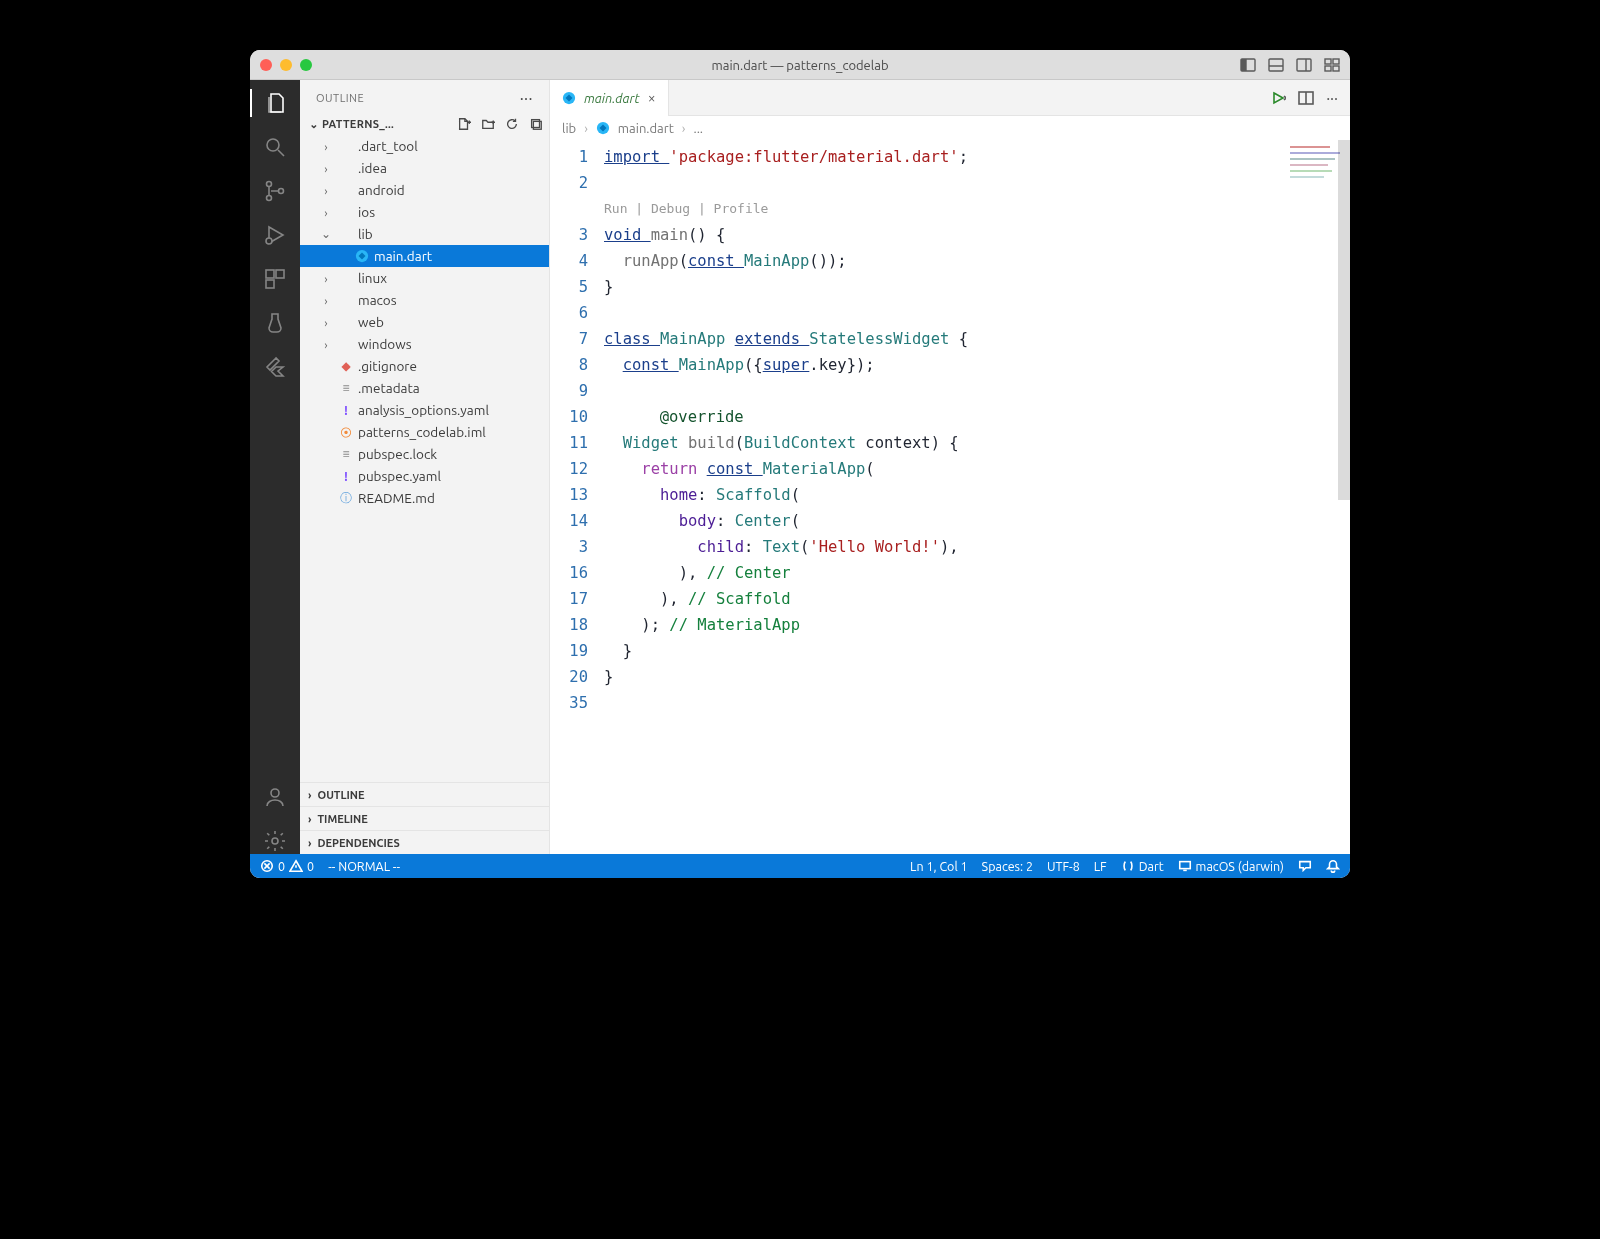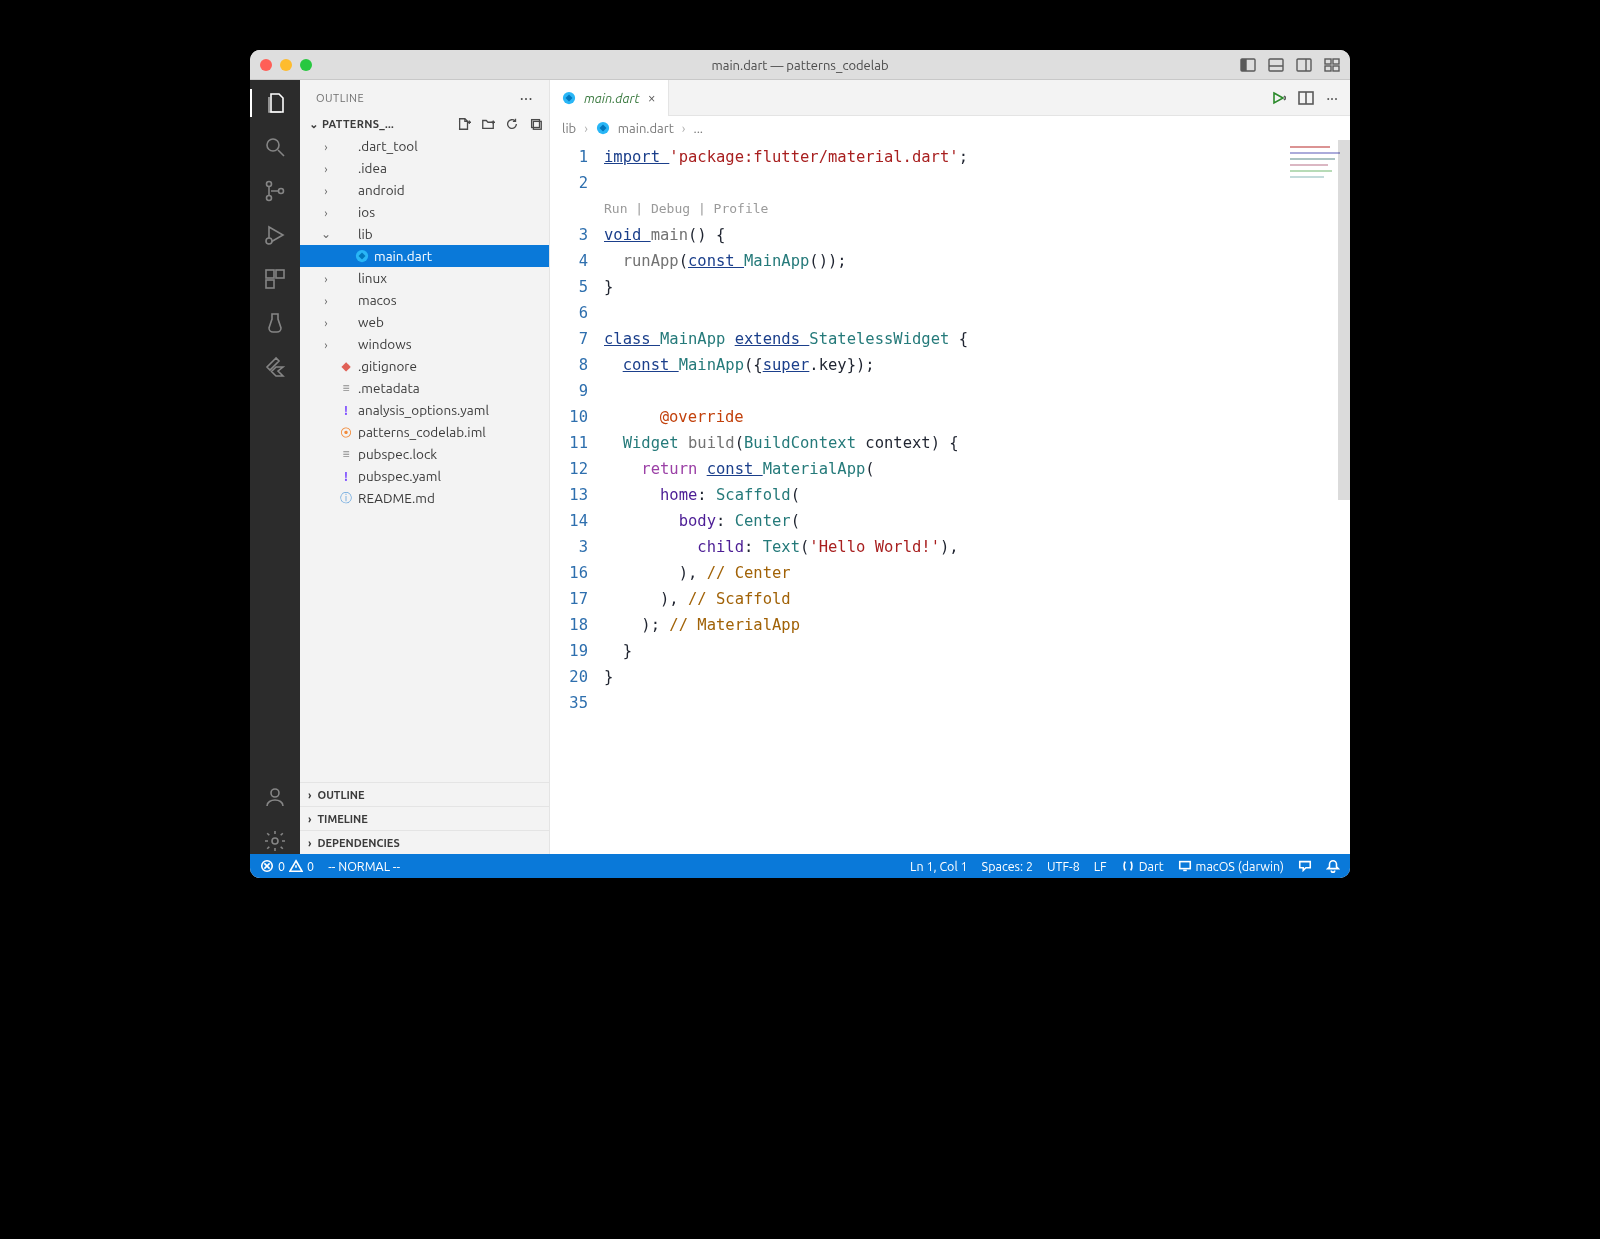--- a/index.html
+++ b/index.html
@@ -107,23 +107,23 @@
   .gutter { width:54px; text-align:right; color:#2e6fae; padding-right:16px; padding-top:4px; user-select:none;}
   .gutter div { height:26px;}
   .codelines { flex:1; padding-top:4px; color:#1f2430; white-space:pre;}
   .codelines div { height:26px;}
   .codelens { color:#9a9a9a; font-size:13px; height:26px; display:flex; align-items:center;}
   .tok-kw { color:#1b3f8b;text-decoration:underline;}
   .tok-str { color:#a81f1f;}
   .tok-fn { color:#737373;}
   .tok-type { color:#257a7a;}
   .tok-named { color:#4c1d95;}
-  .tok-ann { color:#c2410c;padding-left:37px;}
+  .tok-ann { color:#14532d;padding-left:37px;}
   .tok-ret { color:#9b40a6;}
-  .tok-cmnt { color:#a16207;}
+  .tok-cmnt { color:#15803d;}
   .minimap {
     position:absolute; right:0; top:4px; width:60px; height:60px;
     background:
       linear-gradient(#c66,#c66) 0 2px/40px 2px no-repeat,
       linear-gradient(#88c,#88c) 0 8px/50px 2px no-repeat,
       linear-gradient(#8aa,#8aa) 0 14px/45px 2px no-repeat,
       linear-gradient(#c9a,#c9a) 0 20px/38px 2px no-repeat,
       linear-gradient(#9c9,#9c9) 0 26px/42px 2px no-repeat,
       linear-gradient(#acc,#acc) 0 32px/34px 2px no-repeat;
     opacity:0.7;

